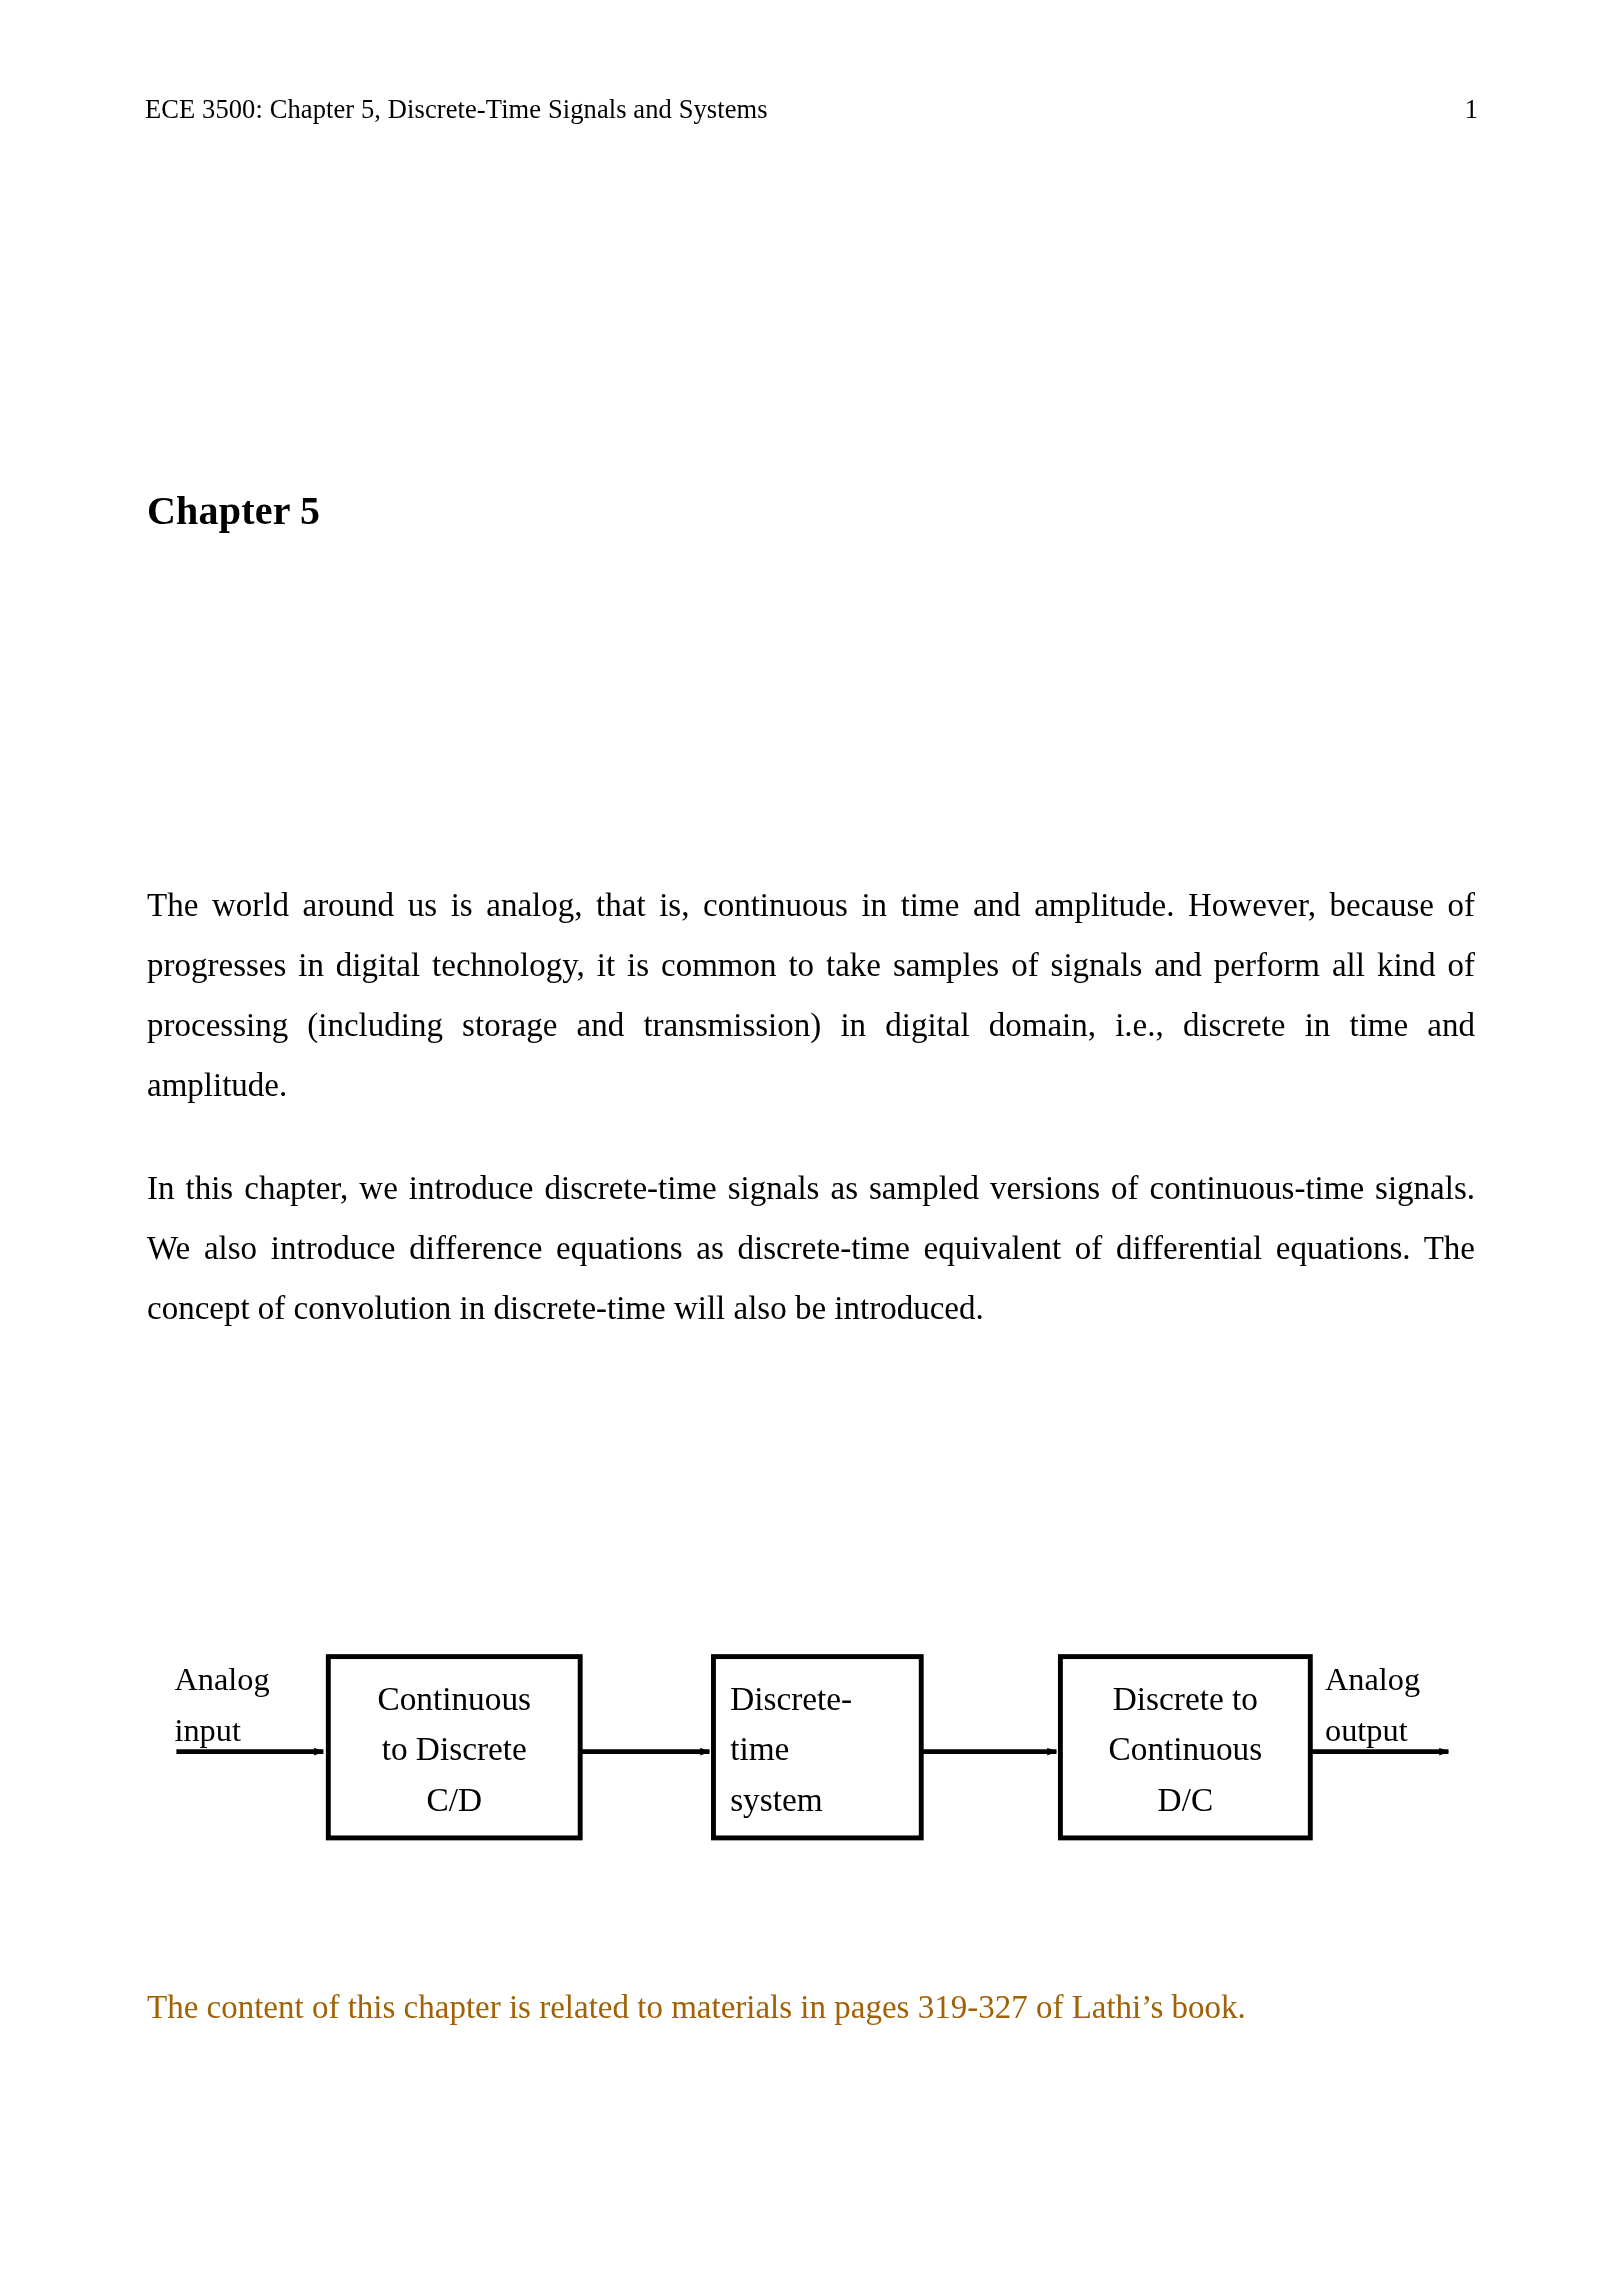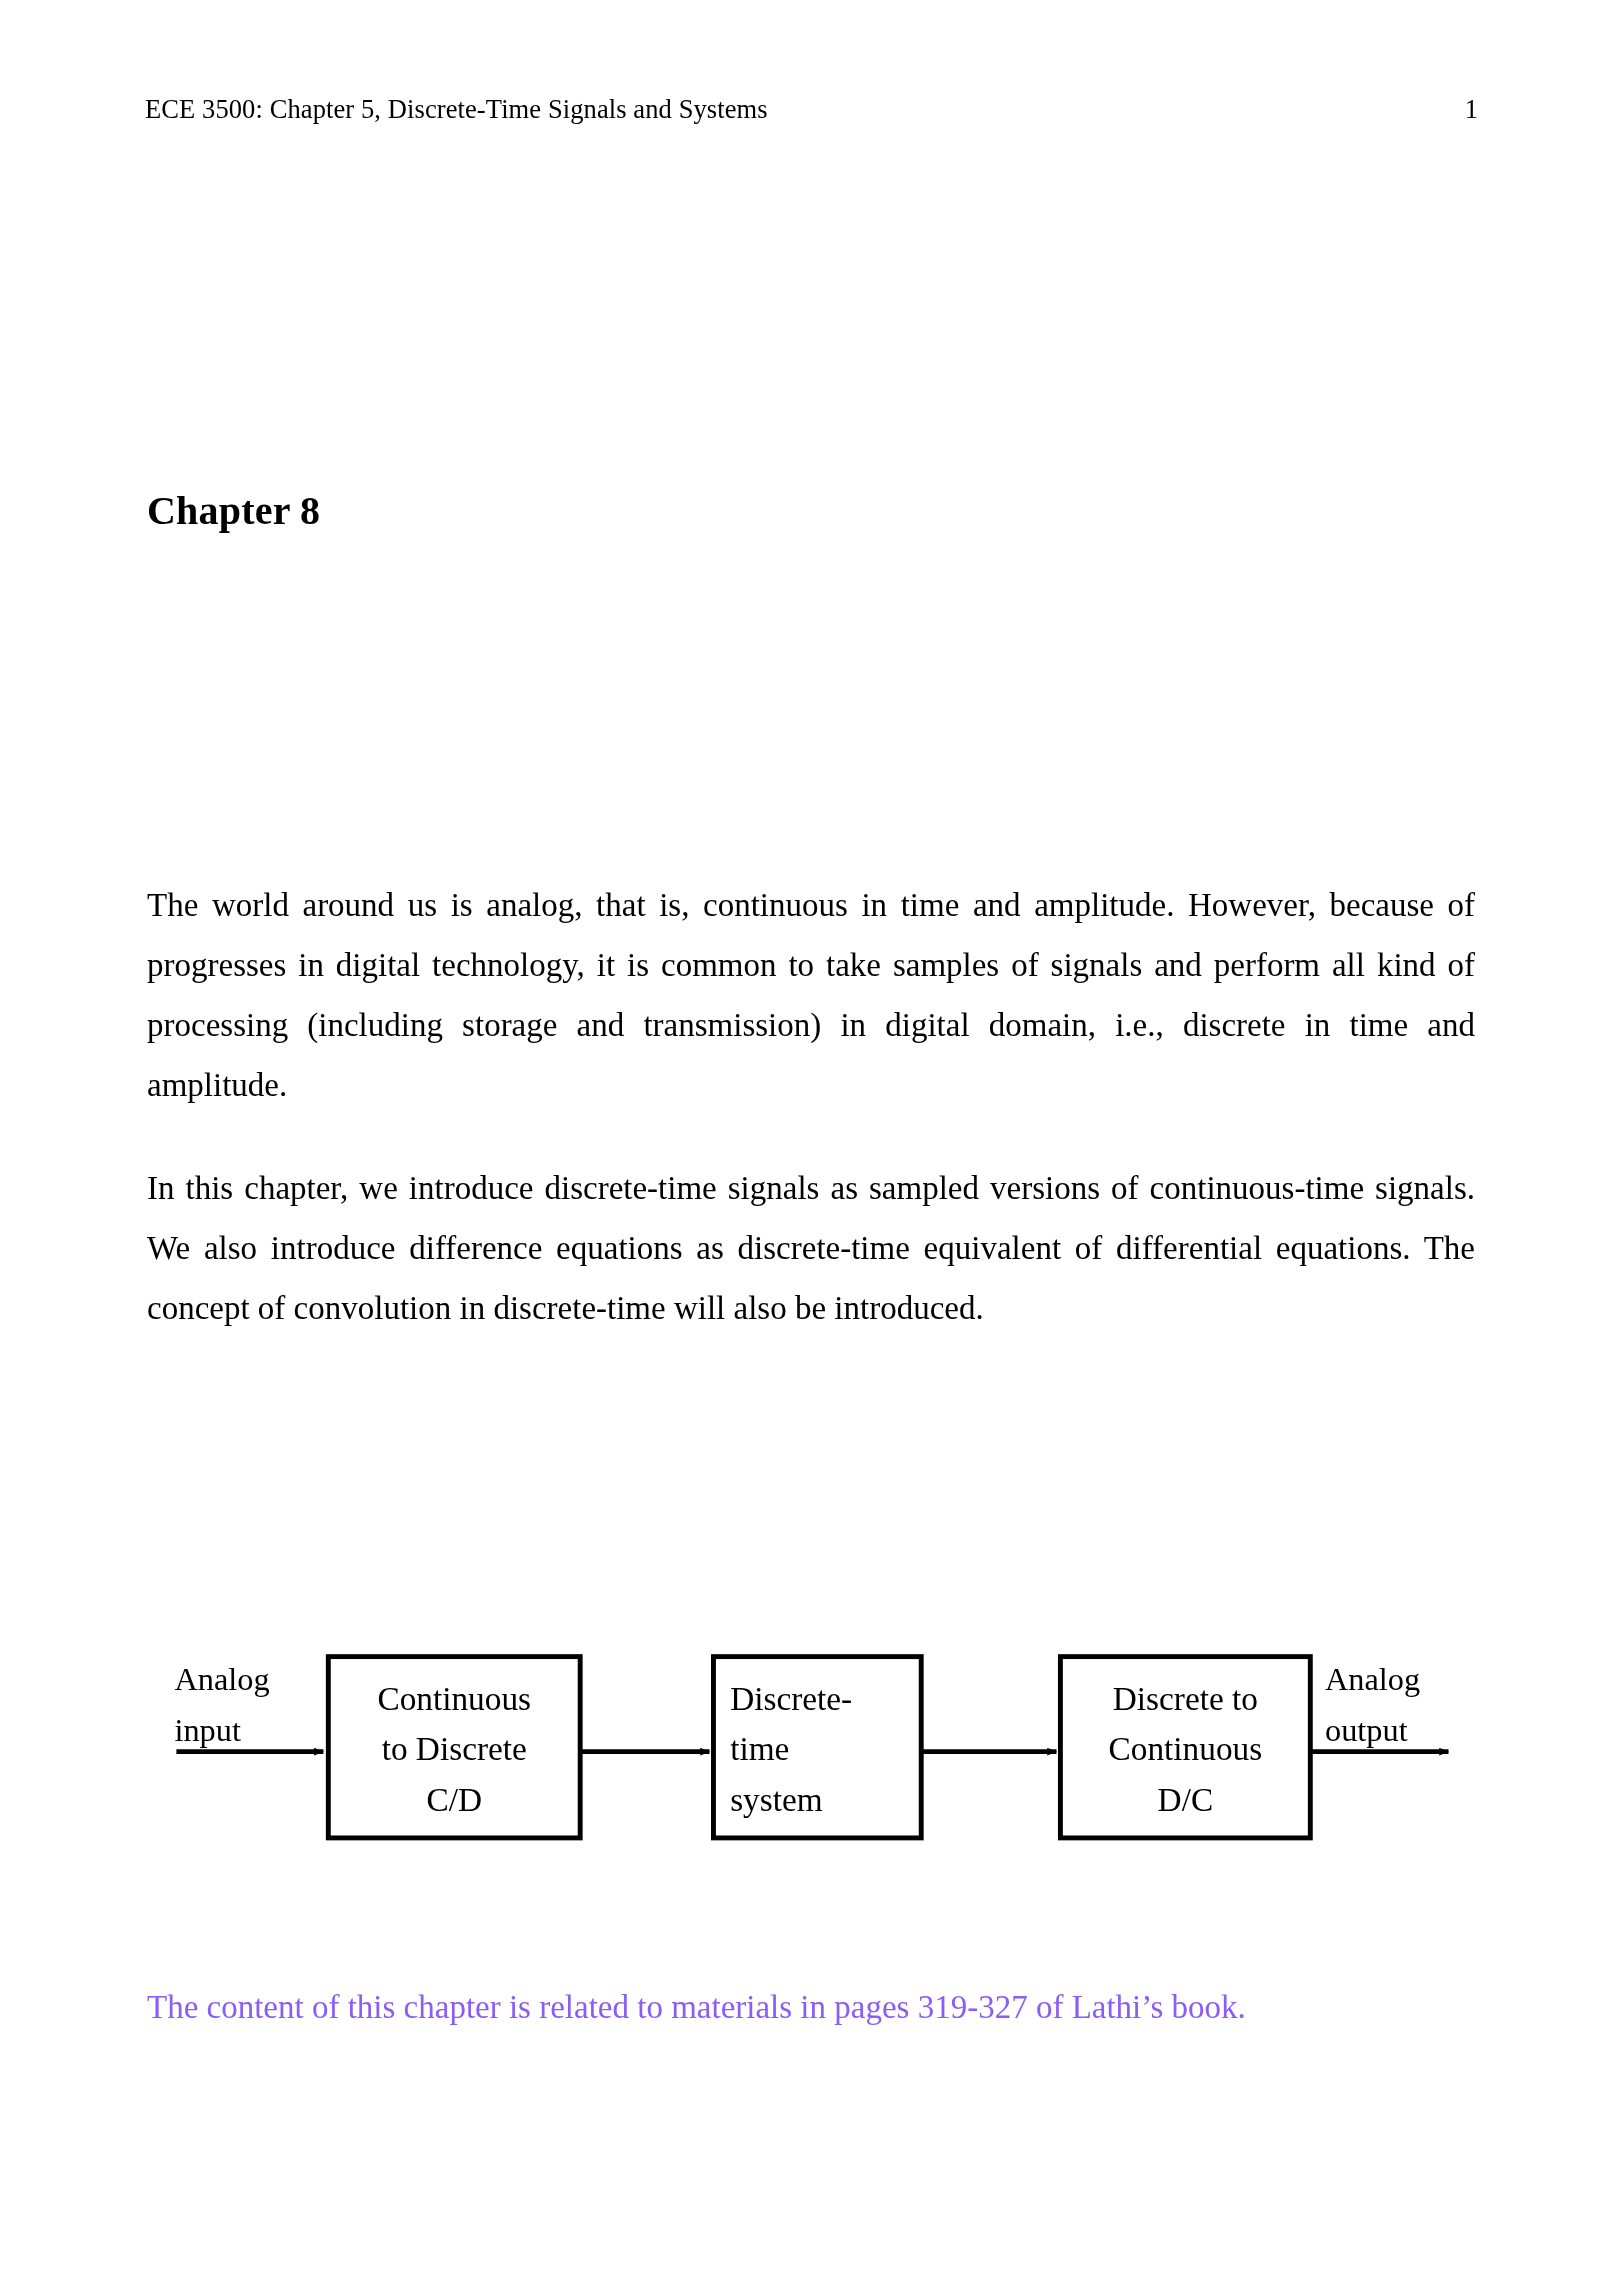--- a/index.html
+++ b/index.html
@@ -88,36 +88,36 @@
   .diagram svg { display: block; }
 
   
   .footer-note {
     position: absolute;
     left: 147px;
     top: 1982px;
     width: 1328px;
     font-size: 33px;
     line-height: 50px;
-    color: #8b5cf6;
+    color: #a16207;
     text-align: justify;
     text-justify: inter-word;
   }
 </style>
 </head>
 <body>
 
 <div class="page">
 
   <div class="page-header">
     <span class="header-title">ECE 3500:  Chapter 5,  Discrete-Time Signals and Systems</span>
     <span class="header-pageno">1</span>
   </div>
 
-  <div class="chapter-label">Chapter 8</div>
+  <div class="chapter-label">Chapter 5</div>
 
 
   <div class="body-block">
     <p class="para">The world around us is analog, that is, continuous in time and amplitude. However, because of progresses in digital technology, it is common to take samples of signals and perform all kind of processing (including storage and transmission) in digital domain, i.e., discrete in time and amplitude.</p>
     <p class="para">In this chapter, we introduce discrete-time signals as sampled versions of continuous-time signals. We also introduce difference equations as discrete-time equivalent of differential equations. The concept of convolution in discrete-time will also be introduced.</p>
   </div>
 
   <div class="diagram">
     <svg width="1620" height="2293" viewBox="0 0 1653 2339" xmlns="http://www.w3.org/2000/svg">
       <defs>

